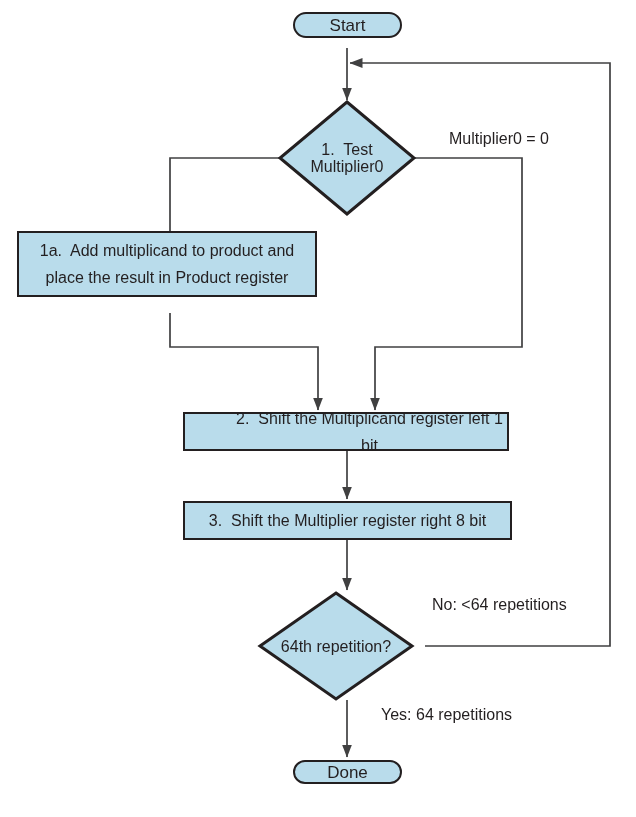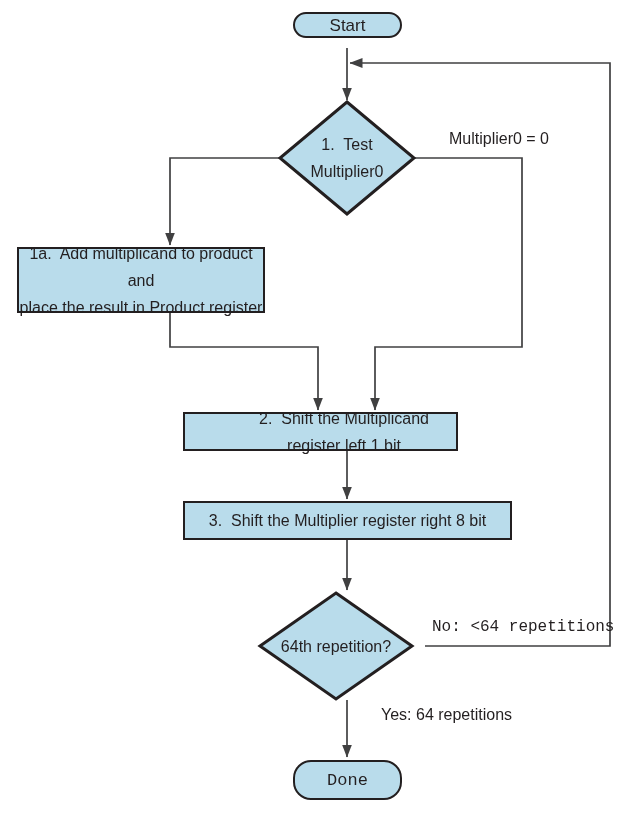--- a/index.html
+++ b/index.html
@@ -32,21 +32,21 @@
   .process{
     background:var(--shape-fill);
     border:2.5px solid var(--shape-border);
   }
   .diamond{position:absolute;}
   .diamond svg{display:block;}
   .diamond polygon{fill:var(--shape-fill);stroke:var(--shape-border);stroke-width:3;}
   .diamond .diamond-label{
     position:absolute;left:0;top:0;right:0;bottom:0;
     display:flex;align-items:center;justify-content:center;
-    text-align:center;font-size:16px;line-height:27px;white-space:pre-wrap;
+    text-align:center;font-size:16px;line-height:17px;white-space:pre-wrap;
   }
   .edge-label{
     position:absolute;font-size:16px;line-height:20px;white-space:pre;
   }
   .edge-label.center{text-align:center;}
 </style>
 </head>
 <body>
 
 <div class="canvas">
@@ -74,40 +74,40 @@
   <div class="diamond" style="left:277px;top:99px;width:140px;height:118px;">
     <svg width="140" height="118" viewBox="0 0 140 118">
       <polygon points="70,3 137,59 70,115 3,59"></polygon>
     </svg>
     <div class="diamond-label">1.  Test
 Multiplier0</div>
   </div>
 
   <div class="edge-label center" style="left:434px;top:129px;width:130px;">Multiplier0 = 0</div>
 
-  <div class="node process" style="left:17px;top:247px;width:248px;height:66px;">
+  <div class="node process" style="left:17px;top:231px;width:300px;height:66px;">
     <span>1a.  Add multiplicand to product and
 place the result in Product register</span>
   </div>
 
-  <div class="node process" style="left:183px;top:412px;width:275px;height:39px;padding-left:47px;">
+  <div class="node process" style="left:183px;top:412px;width:326px;height:39px;padding-left:47px;">
     <span>2.  Shift the Multiplicand register left 1 bit</span>
   </div>
 
   <div class="node process" style="left:183px;top:501px;width:329px;height:39px;">
     <span>3.  Shift the Multiplier register right 8 bit</span>
   </div>
 
   <div class="diamond" style="left:257px;top:590px;width:158px;height:113px;">
     <svg width="158" height="113" viewBox="0 0 158 113">
       <polygon points="79,3 155,56 79,109 3,56"></polygon>
     </svg>
     <div class="diamond-label">64th repetition?</div>
   </div>
 
-  <div class="edge-label" style="left:432px;top:617px;font-family:Liberation Mono, monospace;">No: &lt;64 repetitions</div>
+  <div class="edge-label" style="left:432px;top:595px;">No: &lt;64 repetitions</div>
   <div class="edge-label" style="left:356px;top:705px;margin-left:25px;">Yes: 64 repetitions</div>
 
-  <div class="node terminator" style="left:293px;top:760px;width:109px;height:40px;font-family:Liberation Mono, monospace;">
+  <div class="node terminator" style="left:293px;top:760px;width:109px;height:24px;">
     <span>Done</span>
   </div>
 
 </div>
 
 </body></html>

